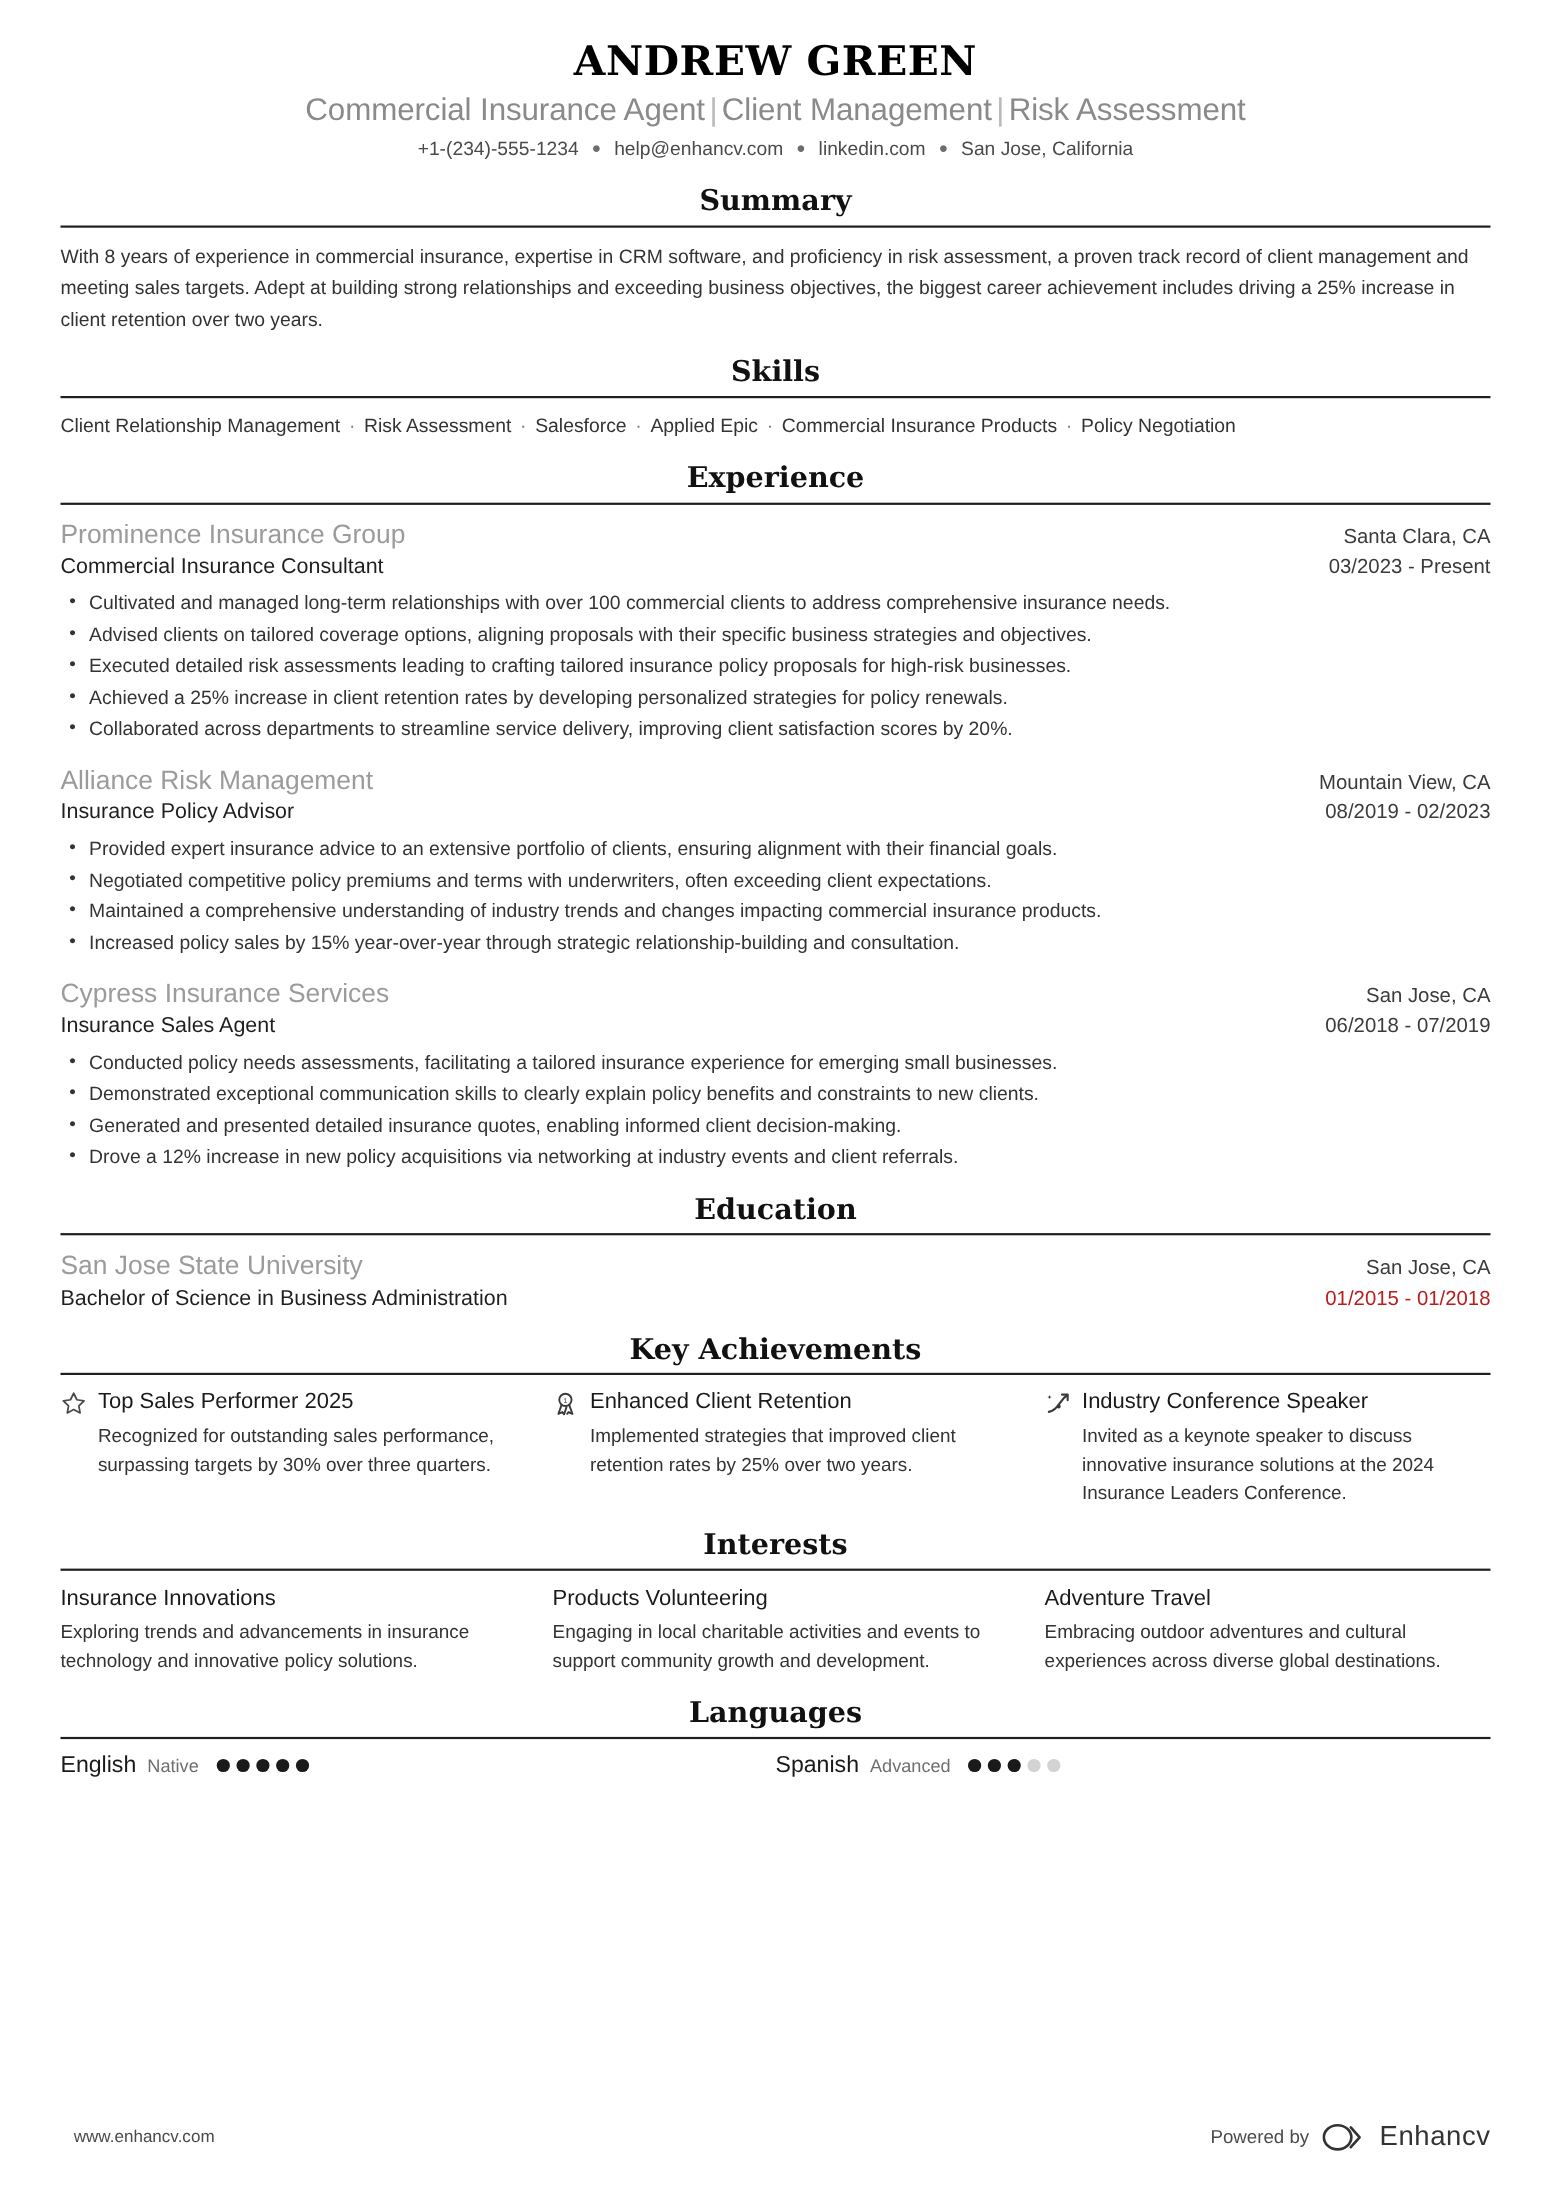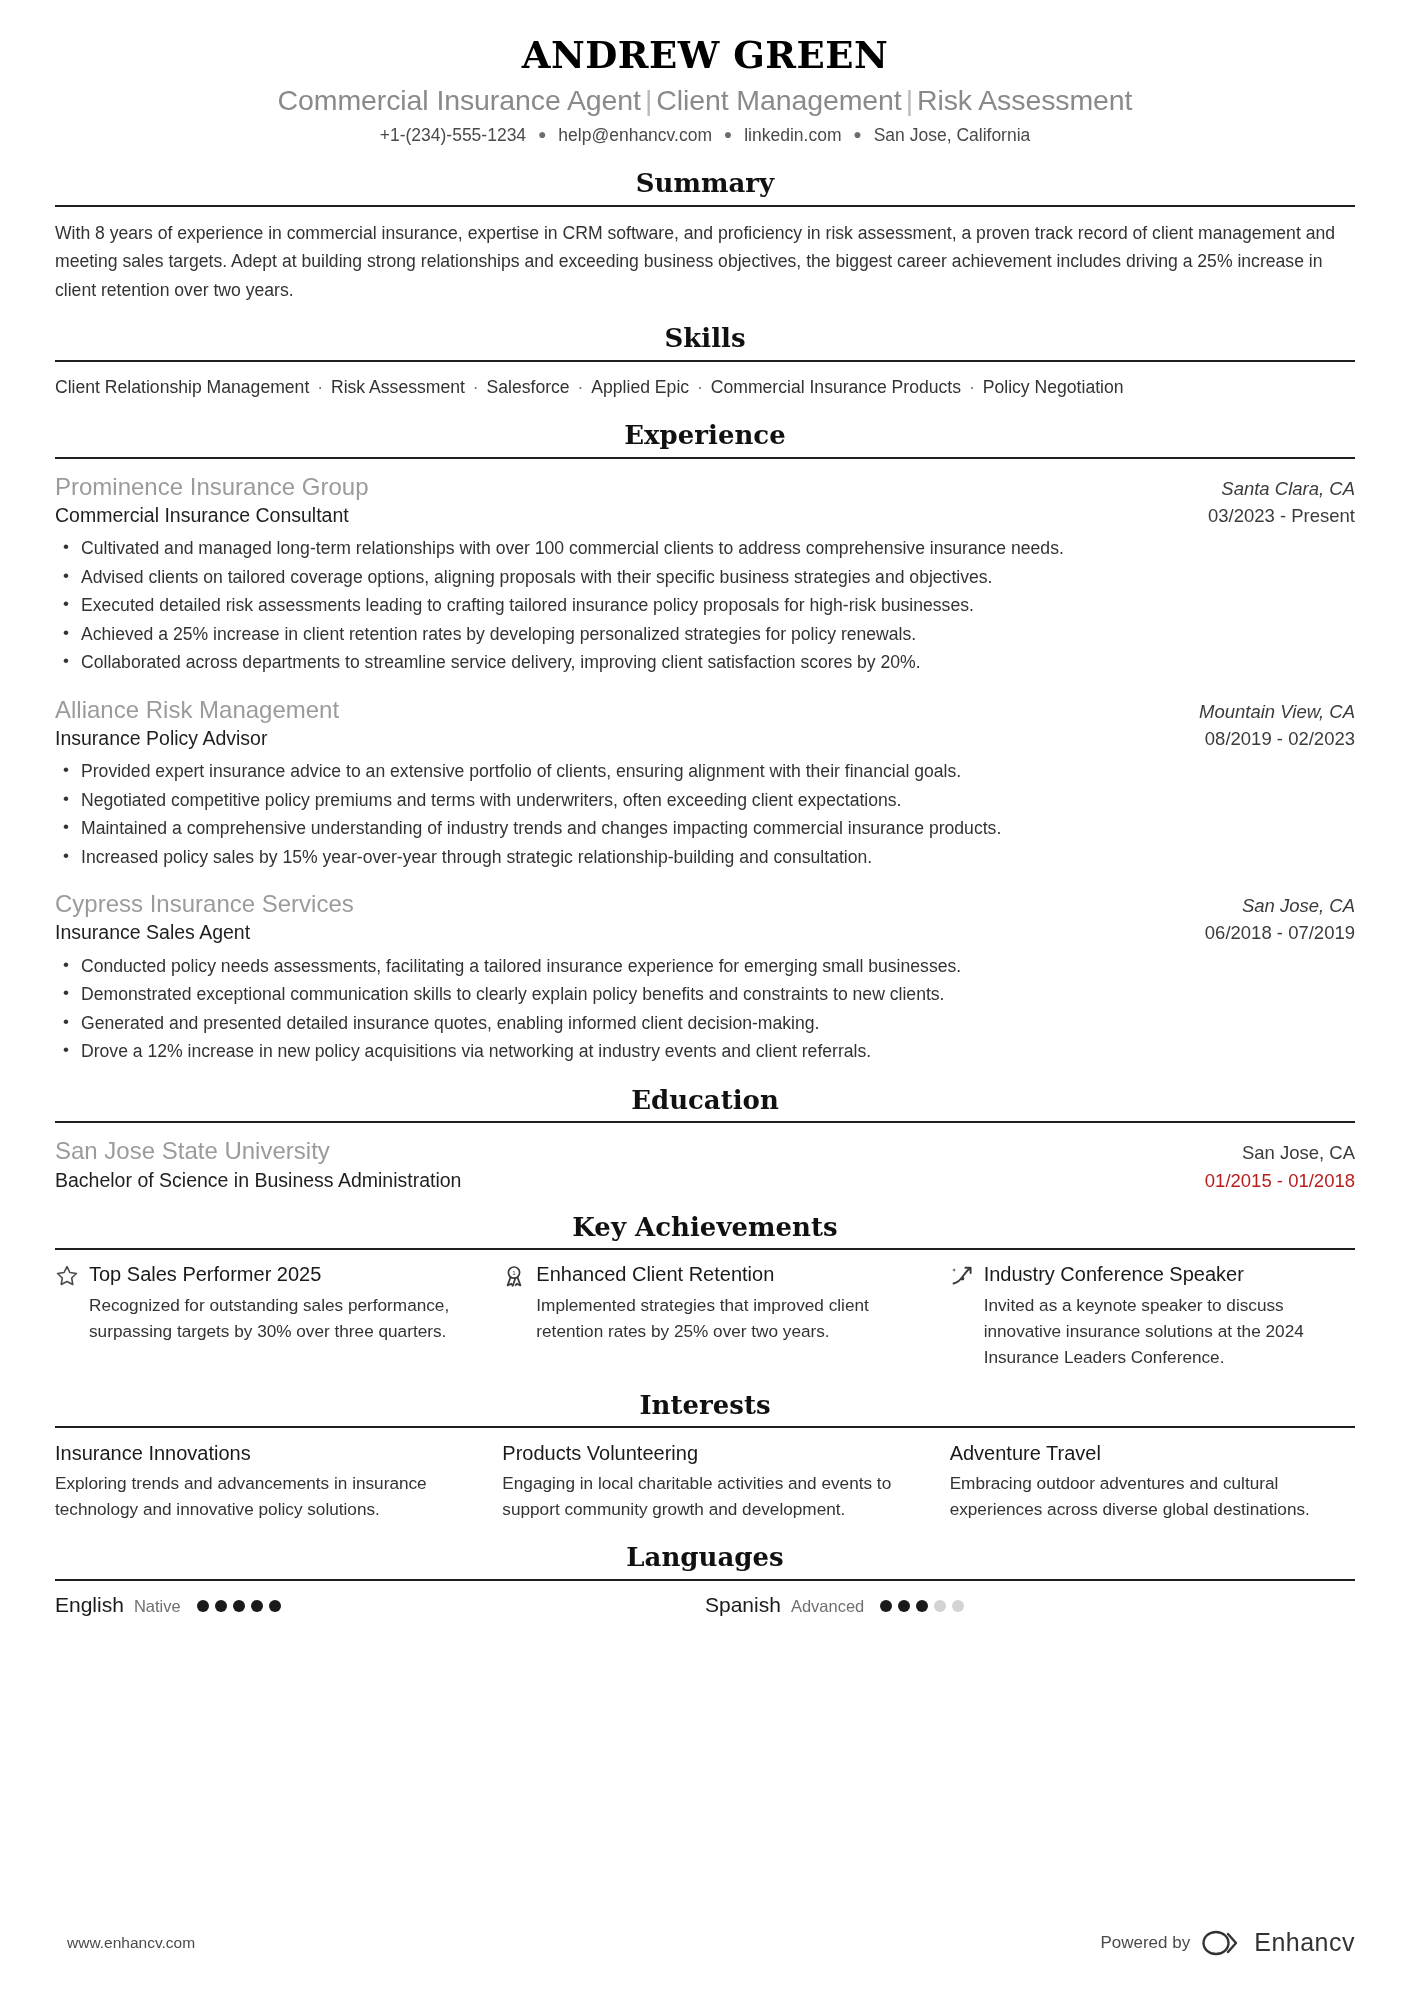--- a/index.html
+++ b/index.html
@@ -110,21 +110,20 @@
     font-size: 24px;
     color: #9b9b9b;
     font-weight: 400;
     line-height: 1.3;
   }
   .job-location {
     font-size: 18.5px;
     color: #3b3b3b;
     white-space: nowrap;
     padding-left: 16px;
-    font-style: italic;
   }
   .job-title {
     font-size: 19.5px;
     color: #1f1f1f;
     line-height: 1.35;
   }
   .job-dates {
     font-size: 18.5px;
     color: #3b3b3b;
     white-space: nowrap;

